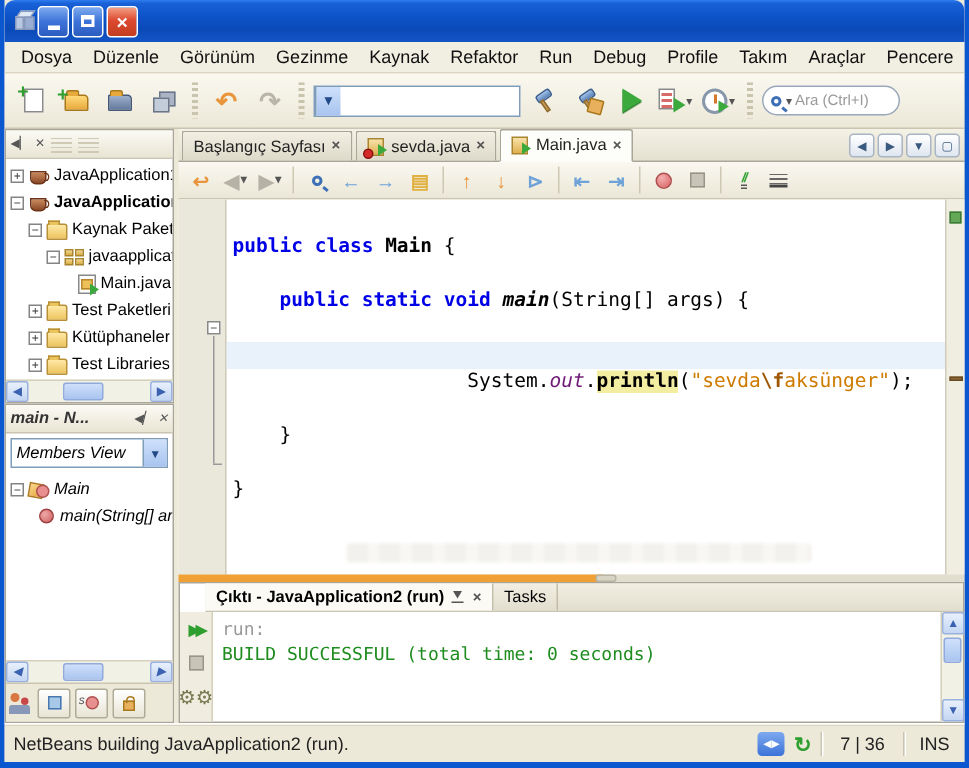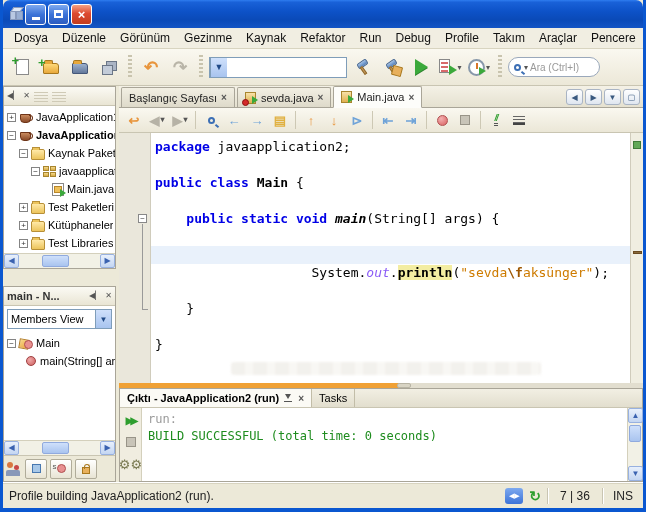--- a/index.html
+++ b/index.html
@@ -65,21 +65,21 @@
   .searchbox{width:92px;height:20px;border:1px solid #9aa8bb;border-radius:10px;background:#fff;display:flex;align-items:center;padding:0 5px;gap:2px;}
   .mag{width:7px;height:7px;border:2px solid #3c6fb5;border-radius:50%;position:relative;flex:0 0 7px;}
   .mag::after{content:"";position:absolute;left:5px;top:6px;width:4px;height:2px;background:#3c6fb5;transform:rotate(40deg);}
   .searchbox input{border:none;outline:none;width:100%;font-size:10px;color:#333;background:transparent;font-family:"Liberation Sans",sans-serif;}
   .searchbox input::placeholder{color:#9a9a9a;}
   
   .main{flex:1;display:flex;min-height:0;}
   .left-col{width:116px;flex:0 0 116px;display:flex;flex-direction:column;border-right:3px solid #ECE9D8;min-height:0;}
   .panel{background:#fff;border:1px solid #a9a598;display:flex;flex-direction:column;min-height:0;}
   .projects{height:183px;flex:0 0 183px;}
-  .navigator{flex:1;margin-top:17px;}
+  .navigator{flex:1;margin-top:0;font-style:italic;}
   .panel-head{height:19px;flex:0 0 19px;background:linear-gradient(180deg,#FBFAF4,#E9E5D4);border-bottom:1px solid #c9c5b2;
     display:flex;align-items:center;padding:0 3px;gap:4px;font-size:11px;}
   .ph-title{font-weight:bold;color:#333;white-space:nowrap;overflow:hidden;flex:1;}
   .mini-ic{font-size:8px;color:#555;line-height:1;}
   .ph-grip{width:14px;height:12px;background:repeating-linear-gradient(0deg,#cfcab6 0 1px,transparent 1px 3px);}
   .tree{flex:1;overflow:hidden;padding-top:2px;position:relative;}
   .tree-row{display:flex;align-items:center;height:18px;font-size:11px;white-space:nowrap;}
   .tw{display:inline-block;flex:0 0 auto;}
   .pm{width:9px;height:9px;border:1px solid #848484;background:#fff;font-size:8px;line-height:7px;text-align:center;color:#333;margin:0 3px;flex:0 0 9px;}
   .cup{width:14px;height:12px;position:relative;margin-right:3px;flex:0 0 14px;}
@@ -150,34 +150,34 @@
   .gutter{width:32px;flex:0 0 32px;background:#EAE7DB;border-right:1px solid #d0ccbc;position:relative;}
   .fold-minus{position:absolute;left:19px;width:9px;height:9px;border:1px solid #888;background:#fff;font-size:8px;line-height:7px;text-align:center;color:#444;}
   .fold-line{position:absolute;left:23px;width:1px;background:#999;}
   .fold-end{position:absolute;left:23px;width:6px;height:1px;background:#999;}
   .codearea{flex:1;position:relative;overflow:hidden;padding-top:5px;font-family:"DejaVu Sans Mono",monospace;font-size:13px;}
   .cl{height:18px;line-height:18px;white-space:pre;padding-left:4px;}
   .cl.current{background:#E9F1FB;}
   .kw{color:#0000E6;font-weight:bold;}
   .cname{color:#000;font-weight:bold;}
   .mname{color:#000;font-weight:bold;font-style:italic;}
-  .fld{color:#8b5cf6;font-style:italic;}
+  .fld{color:#701a75;font-style:italic;}
   .hlc{background:#F3EDA2;font-weight:bold;}
   .str{color:#CE7B00;}
   .esc{color:#9E5700;font-weight:bold;}
   .watermark{position:absolute;left:80px;bottom:8px;width:310px;height:13px;border-radius:3px;
      background:repeating-linear-gradient(90deg,#e9e6df 0 14px,#f4f2ec 14px 22px);opacity:.55;filter:blur(1px);}
   .stripe{width:13px;flex:0 0 13px;background:#F0EEE1;border-left:1px solid #d0ccbc;position:relative;}
   .stripe .ok{position:absolute;left:2px;top:8px;width:8px;height:8px;background:#62A857;border:1px solid #3f7a38;}
   .stripe .mark{position:absolute;left:2px;top:118px;width:9px;height:3px;background:#8a6a3a;border:1px solid #6a4a20;}
   .hsplit{height:5px;flex:0 0 5px;background:linear-gradient(90deg,#F0A135 0 54%,#E2DECF 54%);position:relative;}
   .hsplit .grip{position:absolute;left:53%;top:0;width:14px;height:5px;background:#d8d4c4;border:1px solid #b8b4a4;border-radius:2px;}
   
   .output{height:94px;flex:0 0 94px;display:flex;flex-direction:column;background:#fff;border:1px solid #a9a598;}
-  .out-tabs{height:19px;flex:0 0 19px;display:flex;background:linear-gradient(180deg,#F2EFE3,#E2DECE);border-bottom:1px solid #c9c5b2;}
+  .out-tabs{height:19px;flex:0 0 19px;display:flex;background:linear-gradient(180deg,#F2EFE3,#E2DECE);border-bottom:1px solid #c9c5b2;margin-left:17px;}
   .out-tab{display:flex;align-items:center;gap:5px;padding:0 7px;font-size:11px;border-right:1px solid #c2bda8;white-space:nowrap;}
   .out-tab.active{background:#FBFAF5;font-weight:bold;}
   .pin-ic{width:9px;height:9px;position:relative;}
   .pin-ic::before{content:"";position:absolute;left:1px;top:0;border-left:3px solid transparent;border-right:3px solid transparent;border-top:5px solid #555;}
   .pin-ic::after{content:"";position:absolute;left:0;bottom:1px;width:8px;height:1px;background:#555;}
   .out-body{flex:1;display:flex;min-height:0;}
   .out-rail{width:22px;flex:0 0 22px;background:#F0EDE0;border-right:1px solid #d4d0bc;display:flex;flex-direction:column;align-items:center;gap:4px;padding-top:3px;}
   .rail-btn{width:18px;height:18px;display:flex;align-items:center;justify-content:center;border:1px solid transparent;border-radius:2px;}
   .rerun{color:#2e9e2e;font-size:10px;letter-spacing:-3px;font-weight:bold;}
   .gears{font-size:13px;color:#7a7a52;line-height:1;}
@@ -502,21 +502,20 @@
           </span>
       </div>
 
       <div class="edbody">
         <div class="gutter">
           <span class="fold-minus" style="top:81px">−</span>
           <span class="fold-line" style="top:91px;height:85px;"></span>
           <span class="fold-end" style="top:176px;"></span>
         </div>
         <div class="codearea">
-          <div class="cl"><span class="kw">package</span><span> javaapplication2;</span></div>
           <div class="cl"></div>
           <div class="cl"><span class="kw">public class </span><span class="cname">Main</span><span> {</span></div>
           <div class="cl"></div>
           <div class="cl"><span class="kw">    public static void </span><span class="mname">main</span><span>(String[] args) {</span></div>
           <div class="cl"></div>
           <div class="cl current">
             <span>        System.</span><span class="fld">out</span><span>.</span><span class="hlc">println</span><span>(</span><span class="str">"sevda</span><span class="esc">\f</span><span class="str">aksünger"</span><span>);</span>
           </div>
           <div class="cl"></div>
           <div class="cl"></div>
@@ -568,21 +567,21 @@
                 <span class="sb-thumb"></span>
               </span>
             <span class="sb-btn">▼</span>
           </div>
         </div>
       </div>
     </div>
   </div>
 
   <div class="statusbar">
-    <span class="status-msg">Profile building JavaApplication2 (run).</span>
+    <span class="status-msg">NetBeans building JavaApplication2 (run).</span>
     <span class="st-ic1">◀▶</span>
     <span class="st-ic2">↻</span>
     <span class="st-sep"></span>
     <span class="st-num">7 | 36</span>
     <span class="st-sep"></span>
     <span class="st-ins">INS</span>
   </div>
 
 </div>
 

